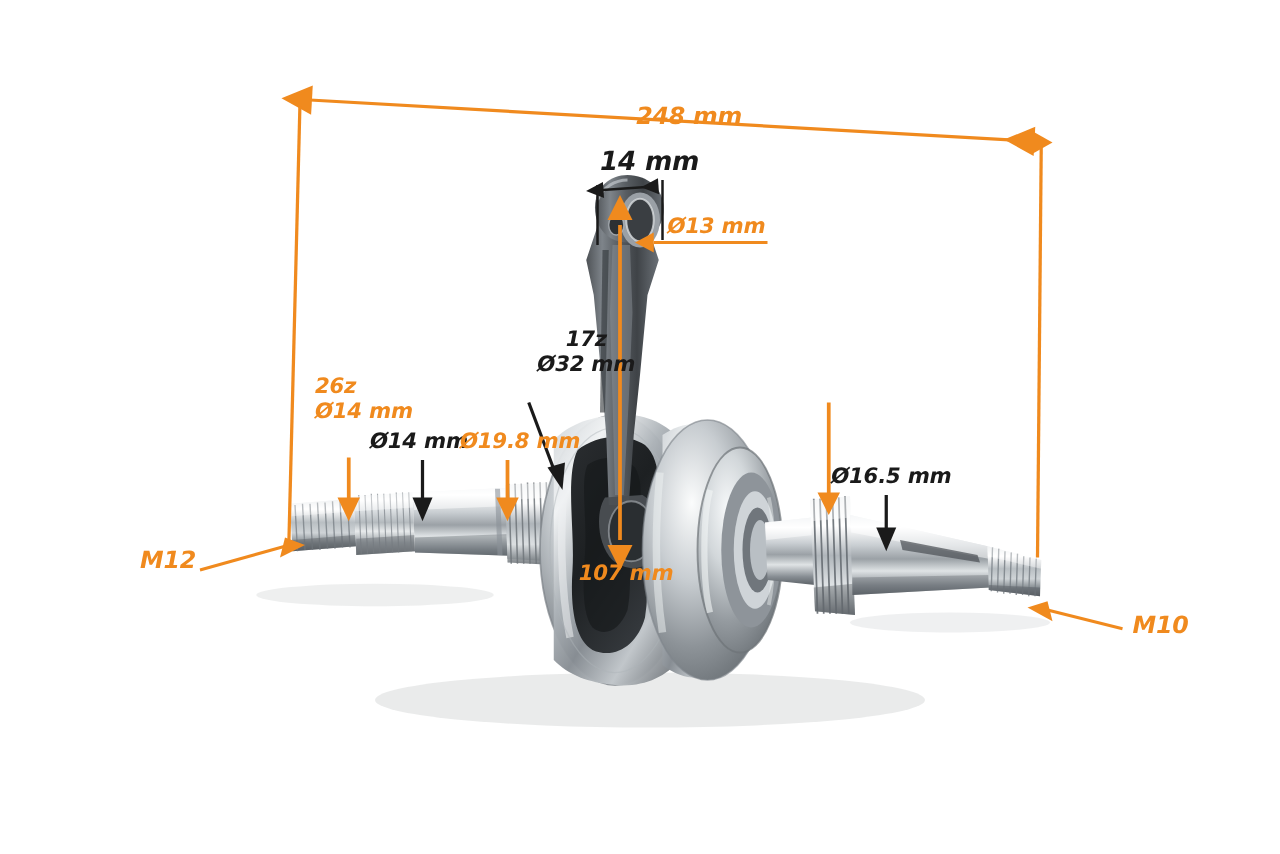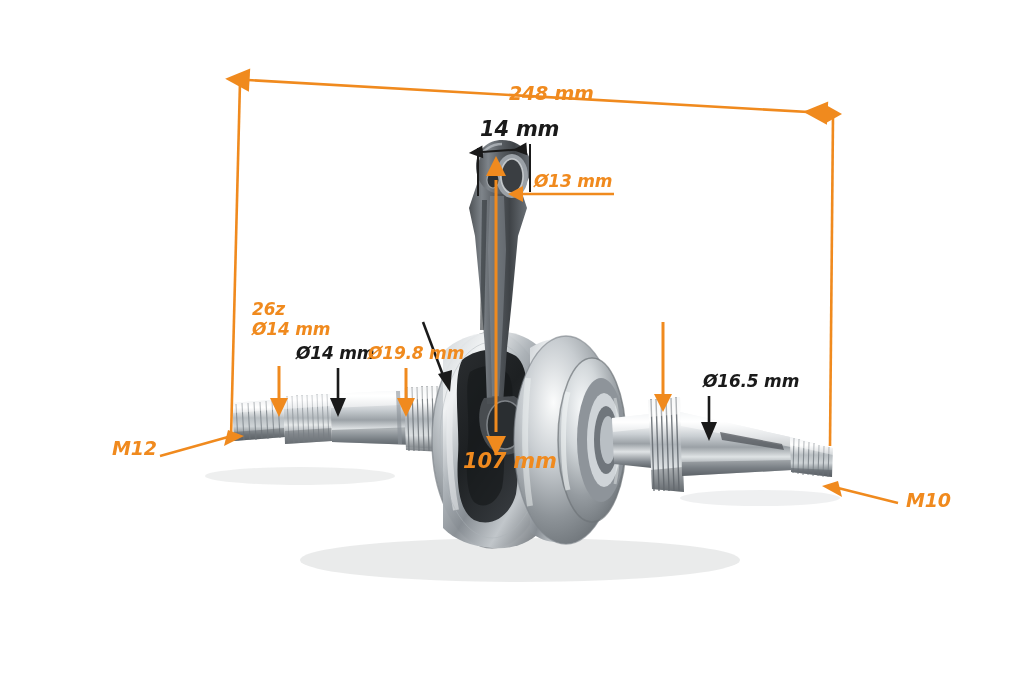--- a/index.html
+++ b/index.html
@@ -364,24 +364,28 @@
 
   <div class="lbl or" style="left:252px;top:299px;font-size:17px;width:78px;">
     <span class="l2">26z</span>
     <span class="l2">Ø14 mm</span>
   </div>
 
   <div class="lbl bk" style="left:296px;top:343px;font-size:17px;">Ø14 mm</div>
 
   <div class="lbl or" style="left:368px;top:343px;font-size:17px;">Ø19.8 mm</div>
 
-
-  <div class="lbl or" style="left:463px;top:449px;font-size:21px;">107 mm</div>
-
-
-  <div class="lbl bk" style="left:665px;top:371px;font-size:17px;margin-left:38px;">Ø16.5 mm</div>
+  <div class="lbl bk" style="left:428px;top:262px;font-size:17px;text-align:center;width:82px;">
+    <span class="l2">17z</span>
+    <span class="l2">Ø32 mm</span>
+  </div>
+
+  <div class="lbl or" style="left:463px;top:449px;font-size:17px;">107 mm</div>
+
+
+  <div class="lbl bk" style="left:665px;top:371px;font-size:17px;">Ø16.5 mm</div>
 
   <div class="lbl or" style="left:112px;top:437px;font-size:19px;">M12</div>
 
   <div class="lbl or" style="left:906px;top:489px;font-size:19px;">M10</div>
 
 
 </div>
 
 </body></html>

